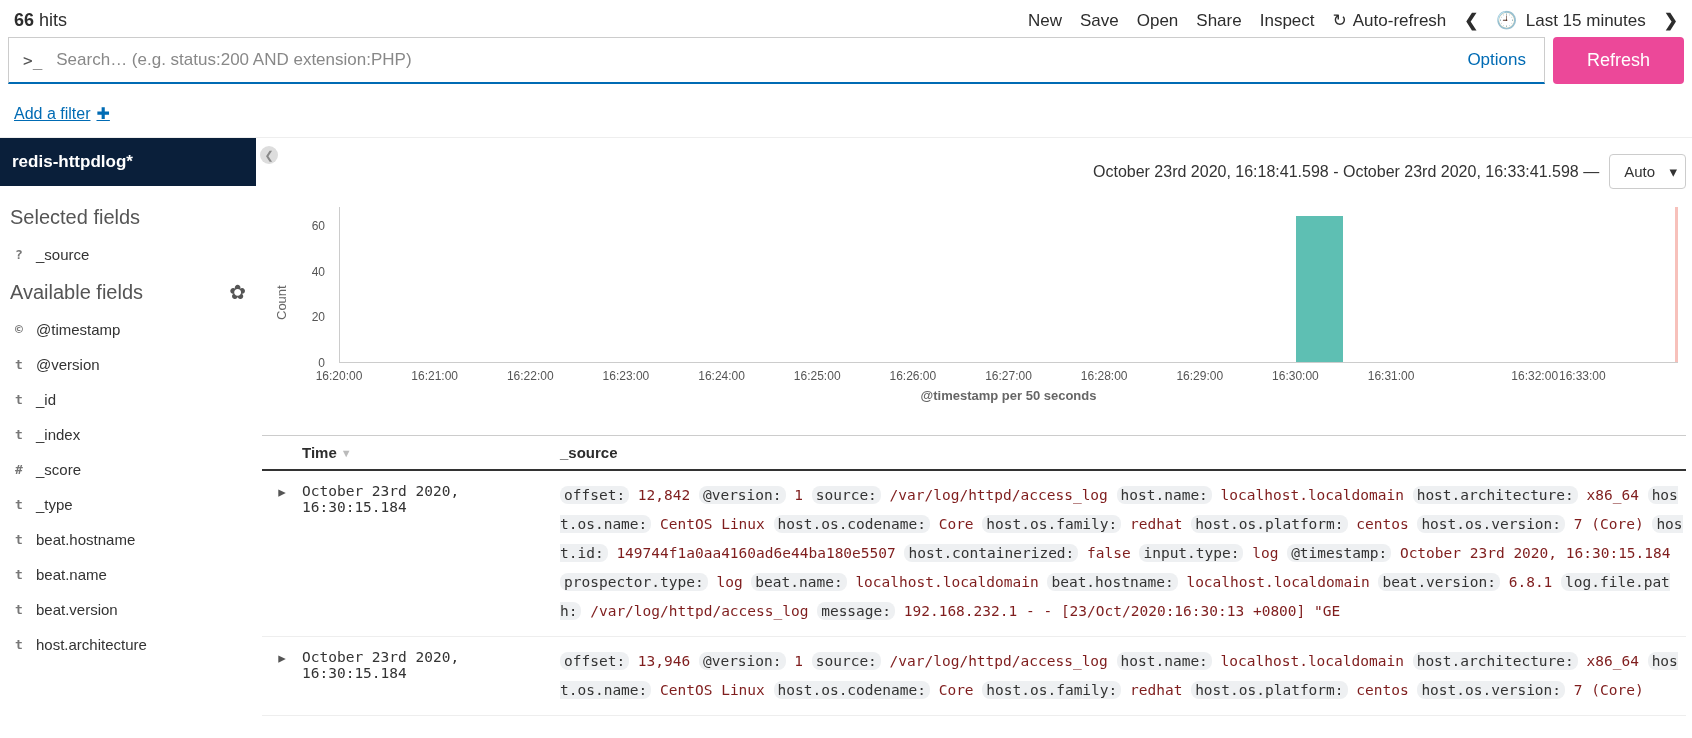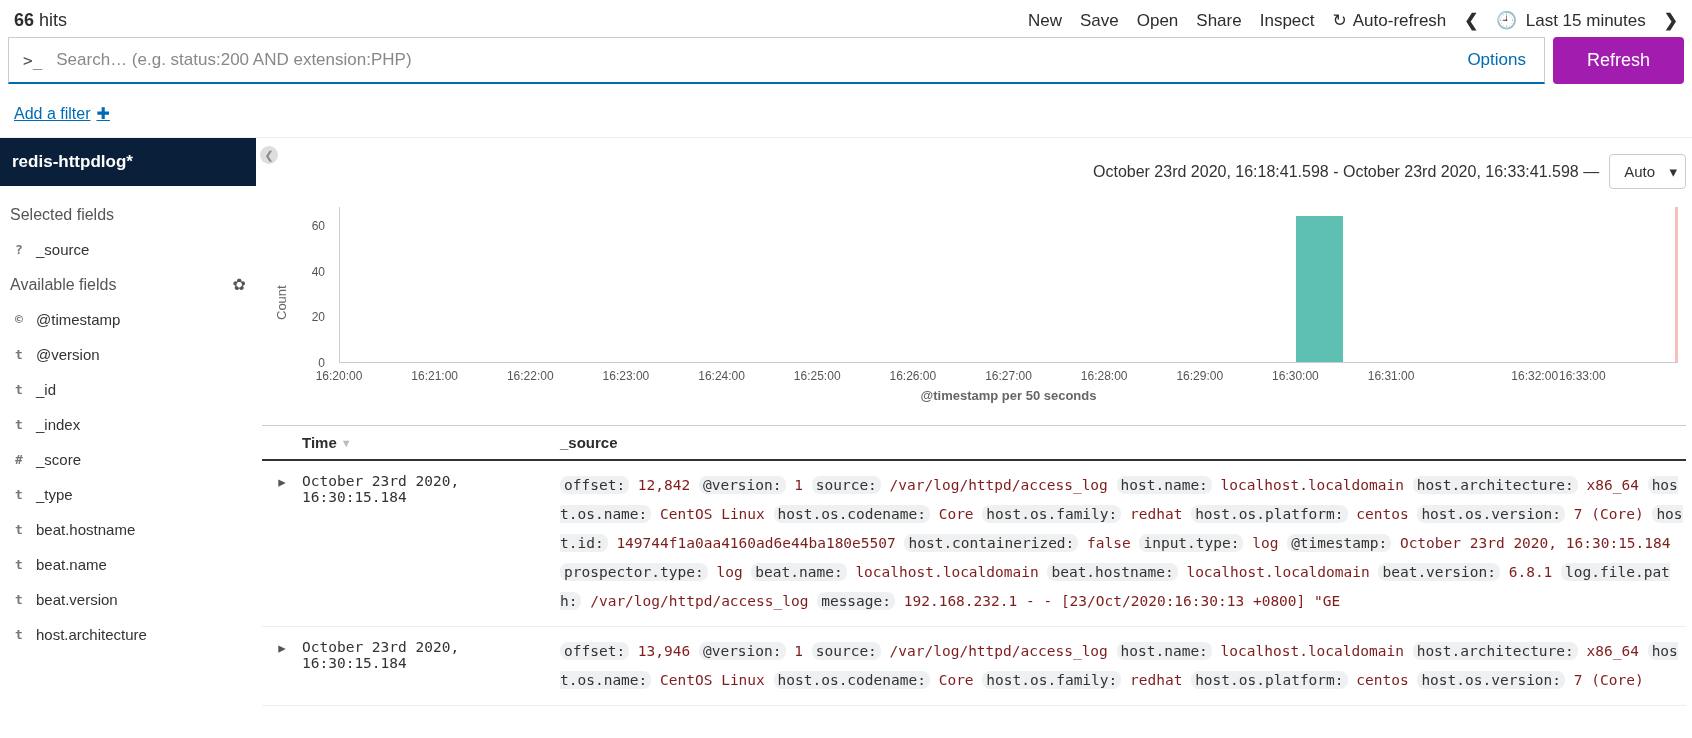--- a/index.html
+++ b/index.html
@@ -15,31 +15,31 @@
   .topnav .timerange { display: flex; align-items: center; gap: 8px; }
   .chev { font-weight: 600; }
   
   
   .queryrow { display: flex; align-items: stretch; padding: 0 8px 10px 8px; gap: 8px; }
   .querybox { flex: 1; display: flex; align-items: center; border: 1px solid #ccc; border-bottom: 2px solid #006BB4; background: #fff; }
   .querybox .prompt { padding: 0 14px; color: #555; font-family: monospace; font-size: 16px; }
   .querybox input { flex: 1; border: none; outline: none; font-size: 17px; padding: 12px 0; color: #333; }
   .querybox input::placeholder { color: #888; }
   .querybox .options { padding: 0 18px; color: #006BB4; font-size: 17px; cursor: pointer; }
-  .refreshbtn { background: #a21caf; color: #fff; border: none; border-radius: 4px; padding: 0 34px; font-size: 18px; cursor: pointer; }
+  .refreshbtn { background: #ec4899; color: #fff; border: none; border-radius: 4px; padding: 0 34px; font-size: 18px; cursor: pointer; }
   
   .filterbar { padding: 10px 14px 14px 14px; border-bottom: 1px solid #eee; }
   .addfilter { color: #006BB4; font-size: 16px; cursor: pointer; display: inline-flex; align-items: center; gap: 6px; text-decoration: underline; }
   
   
   .mainsplit { display: flex; }
   .sidebar { width: 256px; flex-shrink: 0; }
   .indexpattern { background: #0A1F3A; color: #fff; font-size: 17px; font-weight: 600; padding: 14px 12px; }
   .sidebody { padding: 12px 10px; }
-  .sectlabel { font-size: 16px; color: #555; margin: 8px 0 8px 0; display:flex; align-items:center; justify-content:space-between;}
+  .sectlabel { font-size: 20px; color: #555; margin: 8px 0 8px 0; display:flex; align-items:center; justify-content:space-between;}
   .fieldlist { list-style: none; }
   .fieldlist li { display: flex; align-items: center; gap: 10px; padding: 9px 2px; font-size: 15px; color: #333; cursor: pointer; }
   .ftype { width: 14px; text-align: center; font-family: monospace; font-size: 13px; color: #777; font-weight:600;}
   
   .content { flex: 1; padding: 10px 6px 0 6px; position: relative; }
   .collapseicon { position: absolute; left: 4px; top: 8px; width: 18px; height: 18px; border-radius: 50%; background: #ddd; color: #888; display:flex; align-items:center; justify-content:center; font-size:11px; cursor:pointer;}
   
   .timebar { text-align: center; font-size: 16px; color: #333; padding: 6px 0 14px 0; display:flex; align-items:center; justify-content:flex-end; gap:10px;}
   .intervalselect { border: 1px solid #ccc; border-radius: 4px; padding: 8px 30px 8px 14px; font-size: 15px; background: #fff; cursor: pointer; position:relative; }
   
@@ -50,21 +50,21 @@
   .yaxis { position: absolute; left: 0; top: 0; bottom: 40px; width: 40px; }
   .ytick { position: absolute; right: 6px; font-size: 12px; color: #555; transform: translateY(50%); }
   .plot { position: absolute; left: 48px; right: 8px; top: 4px; bottom: 40px; border-left: 1px solid #ccc; border-bottom: 1px solid #ccc; }
   .bar { position: absolute; bottom: 0; background: #5EBFB3; }
   .rband { position: absolute; top:0; bottom:0; right:0; width:3px; background: rgba(231, 76, 60, 0.35);}
   .xaxis { position: absolute; left: 48px; right: 8px; bottom: 0; height: 38px; }
   .xtick { position: absolute; top: 4px; font-size: 12px; color: #555; transform: translateX(-50%); white-space: nowrap; }
   .xlab { position: absolute; left: 50%; transform: translateX(-50%); bottom: 0; font-size: 13px; color: #666; font-weight:600;}
   
   
-  .doctable { margin-top: 22px; }
+  .doctable { margin-top: 32px; }
   .thead { display: flex; border-top: 1px solid #ccc; border-bottom: 2px solid #333; padding: 8px 0; font-weight: 700; font-size: 15px;}
   .col-toggle { width: 40px; }
   .col-time { width: 258px; padding-left: 0; display:flex; align-items:center; gap:4px;}
   .col-time .sorticon{ color:#bbb; font-size:11px;}
   .col-source { flex: 1; }
   .docrow { display: flex; border-bottom: 1px solid #eee; padding: 10px 0; font-size: 15px; }
   .docrow .toggle { width: 40px; text-align: center; color: #555; cursor: pointer; padding-top:2px;}
   .docrow .time { width: 258px; font-family: Menlo, Consolas, monospace; font-size: 14.5px; color: #333; padding-top:2px;}
   .docrow .source { flex: 1; line-height: 2.0; font-family: Menlo, Consolas, monospace; font-size: 14.5px; word-break: break-all;}
   .kv .k { background: #eef0f2; padding: 1px 4px; border-radius: 8px; color:#333;}

